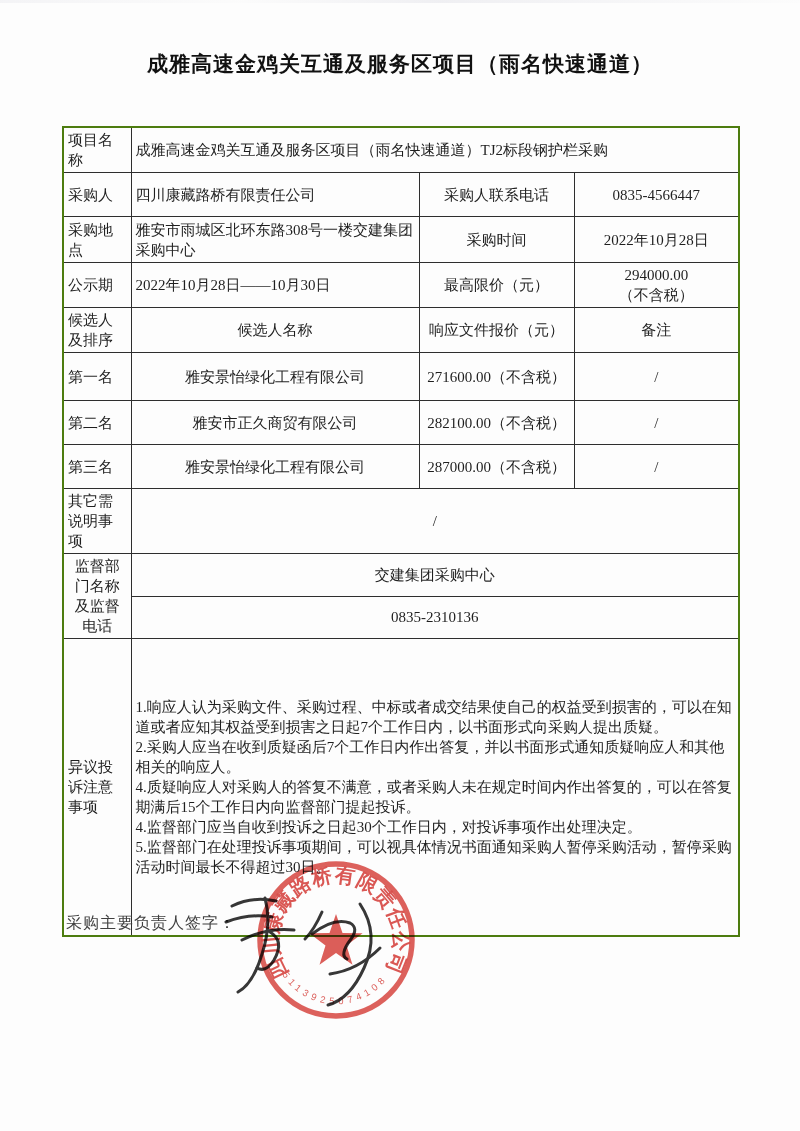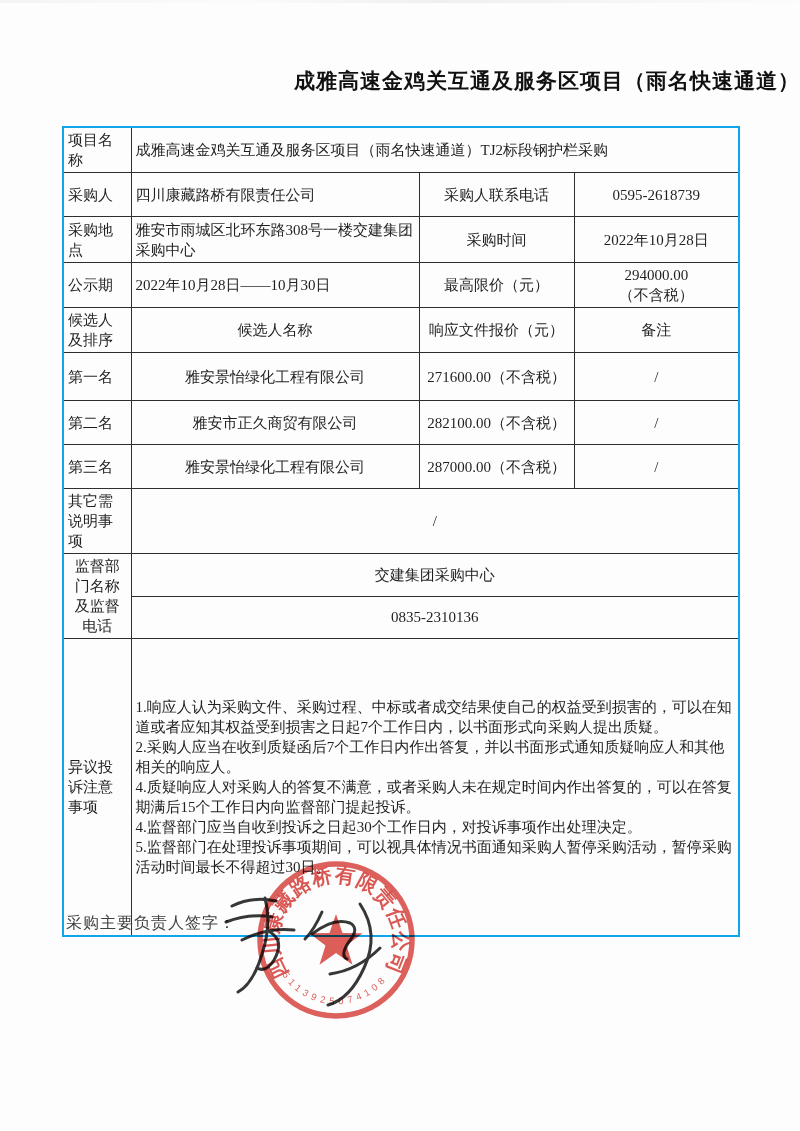--- a/index.html
+++ b/index.html
@@ -13,27 +13,27 @@
   .scan-edge {
     position:absolute; top:0; left:0; right:0; height:3px;
     background:linear-gradient(90deg,#ececf0,#fafafa 30%,#e4e4ea 55%,#fbfbfb);
     opacity:.55;
   }
   .title1, .title2 {
     position:absolute; left:0; width:100%; text-align:center;
     font-family:"Liberation Sans","DejaVu Sans",sans-serif;
     font-weight:700; font-size:21px; letter-spacing:1px; color:#111;
   }
-  .title1 { top:67px;text-align:right; }
+  .title1 { top:50px; }
   .title2 { top:96px; }
 
   table.doc {
     position:absolute; left:62px; top:126px; width:676px;
     border-collapse:collapse; table-layout:fixed;
-    border:2px solid #0ea5e9;
+    border:2px solid #4d7c0f;
   }
   table.doc td {
     border:1.5px solid #2e2e2e;
     font-size:15px; line-height:20px; color:#1f1f1f;
     padding:2px 4px; vertical-align:middle;
     word-break:break-all;
   }
   td.lbl { padding:2px 2px 2px 3px; text-align:left; }
   td.lbl-center { padding:2px 1px; text-align:center; }
   td.val-left { text-align:left; padding-left:7px; }
@@ -75,21 +75,21 @@
     </colgroup>
     <tbody>
         <tr style="height:42px">
       <td class="lbl">项目名称</td>
       <td class="val-left" colspan="3">成雅高速金鸡关互通及服务区项目（雨名快速通道）TJ2标段钢护栏采购</td>
     </tr>
     <tr style="height:44px">
       <td class="lbl">采购人</td>
       <td class="val-left">四川康藏路桥有限责任公司</td>
       <td class="center">采购人联系电话</td>
-      <td class="center">0595-2618739</td>
+      <td class="center">0835-4566447</td>
     </tr>
     <tr style="height:46px">
       <td class="lbl">采购地点</td>
       <td class="val-left">雅安市雨城区北环东路308号一楼交建集团采购中心</td>
       <td class="center">采购时间</td>
       <td class="center">2022年10月28日</td>
     </tr>
     <tr style="height:42px">
       <td class="lbl">公示期</td>
       <td class="val-left">2022年10月28日——10月30日</td>

